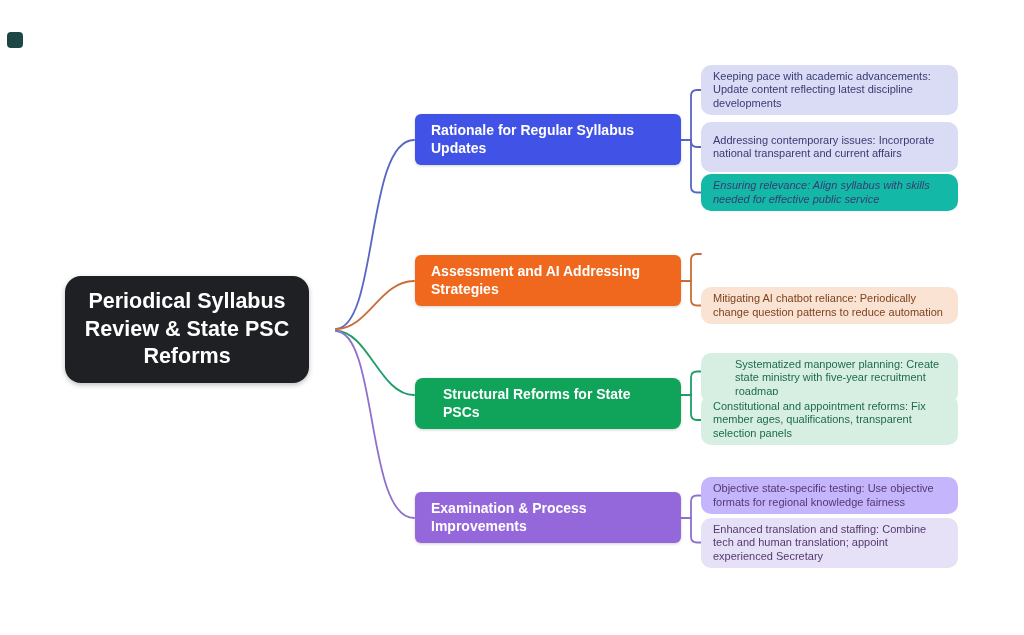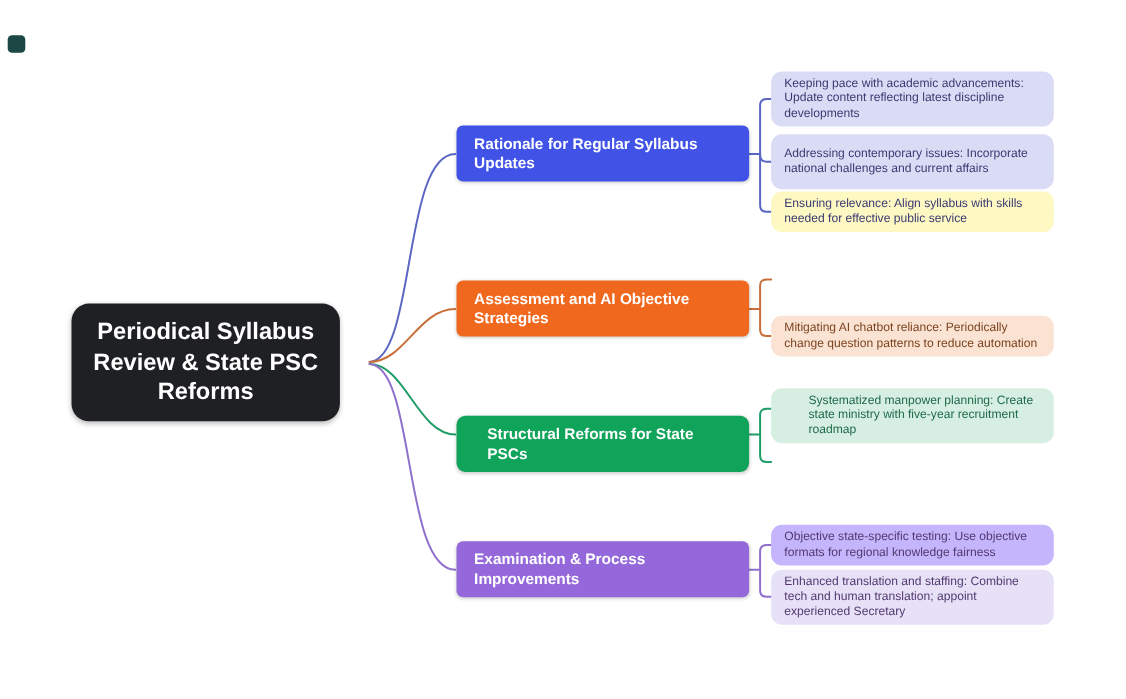--- a/index.html
+++ b/index.html
@@ -118,45 +118,48 @@
   <div class="logo"></div>
 
   <div class="node root-node">
     <span>Periodical Syllabus Review &amp; State PSC Reforms</span>
   </div>
 
   <div class="node branch b0" style="background-color: rgb(65, 83, 230);">
     <span>Rationale for Regular Syllabus Updates</span>
   </div>
   <div class="node branch b1" style="background-color: rgb(240, 104, 30);">
-    <span>Assessment and AI Objective Strategies</span>
+    <span>Assessment and AI Addressing Strategies</span>
   </div>
   <div class="node branch b2" style="background-color: rgb(16, 163, 90); padding-left: 28px;">
     <span>Structural Reforms for State PSCs</span>
   </div>
   <div class="node leaf l00" style="background-color: rgb(218, 220, 246); color: rgb(58, 58, 114);">
     <span>Keeping pace with academic advancements: Update content reflecting latest discipline developments</span>
   </div>
 
   <div class="node branch b3" style="background-color: rgb(148, 104, 218);">
     <span>Examination &amp; Process Improvements</span>
   </div>
   <div class="node leaf l01" style="background-color: rgb(218, 220, 246); color: rgb(58, 58, 114);">
-    <span>Addressing contemporary issues: Incorporate national challenges and current affairs</span>
+    <span>Addressing contemporary issues: Incorporate national transparent and current affairs</span>
   </div>
-  <div class="node leaf l02" style="background-color: #fef9c3; color: rgb(58, 58, 114);">
+  <div class="node leaf l02" style="background-color: #14b8a6; color: rgb(58, 58, 114); font-style: italic;">
     <span>Ensuring relevance: Align syllabus with skills needed for effective public service</span>
   </div>
 
   <div class="node leaf l11" style="background-color: rgb(250, 227, 211); color: rgb(124, 67, 31);">
     <span>Mitigating AI chatbot reliance: Periodically change question patterns to reduce automation</span>
   </div>
 
   <div class="node leaf l20" style="background-color: rgb(215, 239, 227); color: rgb(31, 106, 75);">
     <span>Systematized manpower planning: Create state ministry with five-year recruitment roadmap</span>
+  </div>
+  <div class="node leaf l21" style="background-color: rgb(215, 239, 227); color: rgb(31, 106, 75);">
+    <span>Constitutional and appointment reforms: Fix member ages, qualifications, transparent selection panels</span>
   </div>
 
   <div class="node leaf l30" style="background-color: #c4b5fd; color: rgb(83, 57, 111);">
     <span>Objective state-specific testing: Use objective formats for regional knowledge fairness</span>
   </div>
   <div class="node leaf l31" style="background-color: rgb(231, 225, 248); color: rgb(83, 57, 111);">
     <span>Enhanced translation and staffing: Combine tech and human translation; appoint experienced Secretary</span>
   </div>
 
 </div>

